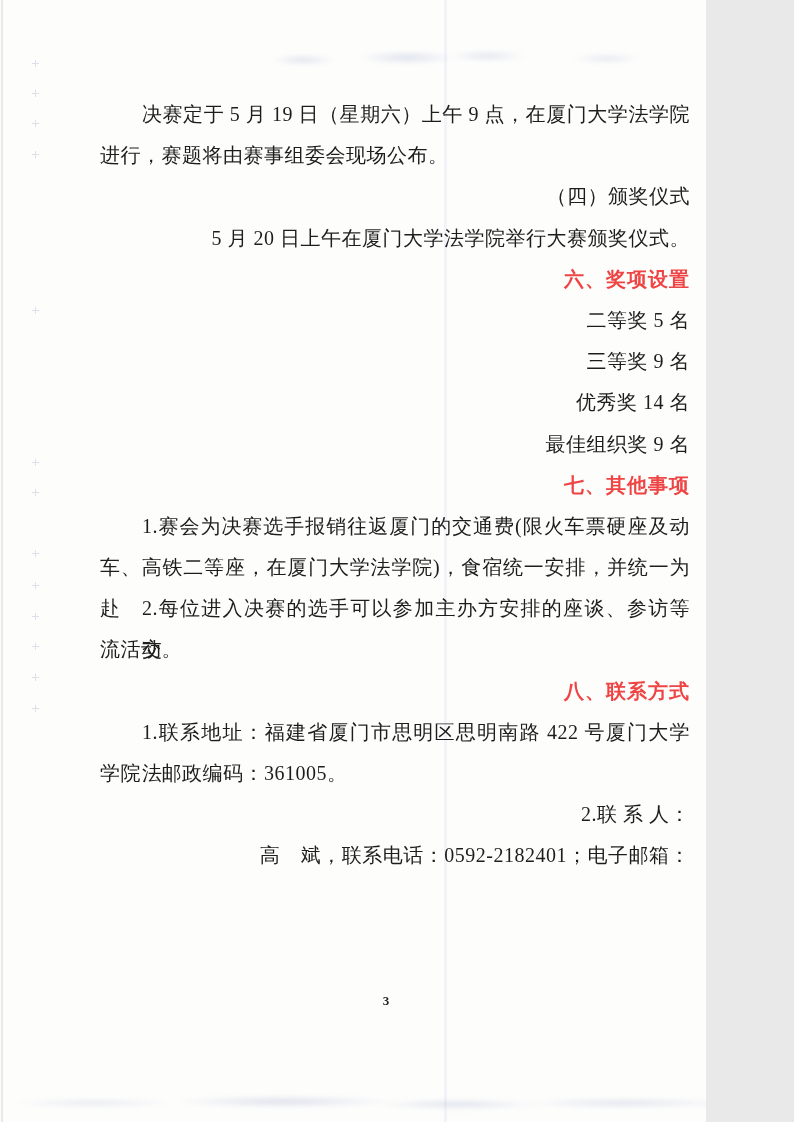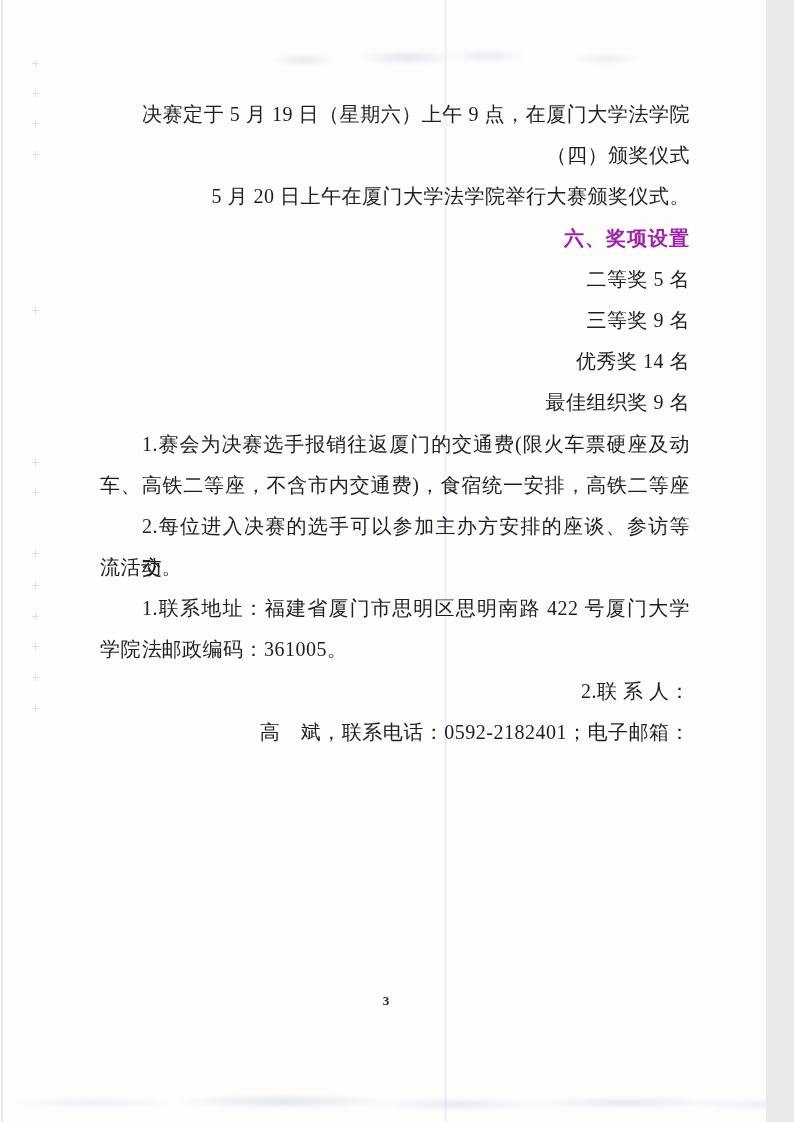--- a/index.html
+++ b/index.html
@@ -1,18 +1,18 @@
 <!DOCTYPE html>
 <html><head>
 <meta charset="utf-8">
 <style>
   html,body{margin:0;padding:0;background:#e9e9e9;}
   .page{
     position:relative;
-    width:766px;height:1122px;
+    width:706px;height:1122px;
     background:#fdfdfc;
     overflow:hidden;
     font-family:"Liberation Serif","DejaVu Serif",serif;
   }
   
   .edge-left{position:absolute;left:1px;top:0;width:2px;height:1122px;background:#d9d9d9;opacity:.55;}
   .edge-right{position:absolute;left:789px;top:112px;width:2px;height:1010px;background:#cfcaca;opacity:.8;}
   .streak-v{position:absolute;left:444px;top:0;width:3px;height:1122px;background:#eff1f6;opacity:.85;}
   .smudge{position:absolute;filter:blur(2px);pointer-events:none;}
   .smudge-top{
@@ -45,21 +45,21 @@
     font-size:20px;letter-spacing:.5px;
     white-space:nowrap;
   }
   .indent{padding-left:42px;text-align:right;}
   .fill{white-space:normal;text-align:justify;text-align-last:justify;}
   .indent.fill{width:548px;}
   .hd{
     font-weight:700;
     font-family:"Liberation Sans","DejaVu Sans",sans-serif;
     letter-spacing:1px;
-    color:#a21caf;
+    color:#ef4444;
   }
   .footer{
     position:absolute;top:993px;left:0;width:772px;
     text-align:center;
     font-size:13px;font-weight:700;color:#222;
     font-family:"Liberation Serif","DejaVu Serif",serif;
   }
 </style>
 </head>
 <body>
@@ -80,31 +80,34 @@
   <div class="pmark" style="top:489px"></div>
   <div class="pmark" style="top:550px"></div>
   <div class="pmark" style="top:582px"></div>
   <div class="pmark" style="top:613px"></div>
   <div class="pmark" style="top:643px"></div>
   <div class="pmark" style="top:674px"></div>
   <div class="pmark" style="top:705px"></div>
 
   <main class="body">
     <div class="ln indent fill">决赛定于 5 月 19 日（星期六）上午 9 点，在厦门大学法学院</div>
+    <div class="ln">进行，赛题将由赛事组委会现场公布。</div>
     <div class="ln indent">（四）颁奖仪式</div>
     <div class="ln indent">5 月 20 日上午在厦门大学法学院举行大赛颁奖仪式。</div>
     <div class="ln indent hd">六、奖项设置</div>
     <div class="ln indent">二等奖 5 名</div>
     <div class="ln indent">三等奖 9 名</div>
     <div class="ln indent">优秀奖 14 名</div>
     <div class="ln indent">最佳组织奖 9 名</div>
+    <div class="ln indent hd">七、其他事项</div>
     <div class="ln indent fill">1.赛会为决赛选手报销往返厦门的交通费(限火车票硬座及动</div>
-    <div class="ln fill">车、高铁二等座，不含市内交通费)，食宿统一安排，高铁二等座</div>
+    <div class="ln fill">车、高铁二等座，在厦门大学法学院)，食宿统一安排，并统一为赴</div>
     <div class="ln indent fill">2.每位进入决赛的选手可以参加主办方安排的座谈、参访等交</div>
     <div class="ln">流活动。</div>
+    <div class="ln indent hd">八、联系方式</div>
     <div class="ln indent fill">1.联系地址：福建省厦门市思明区思明南路 422 号厦门大学法</div>
     <div class="ln">学院　邮政编码：361005。</div>
     <div class="ln indent">2.联 系 人：</div>
     <div class="ln indent">高　斌，联系电话：0592-2182401；电子邮箱：</div>
   </main>
 
   <div class="footer">3</div>
 </div>
 
 </body></html>

